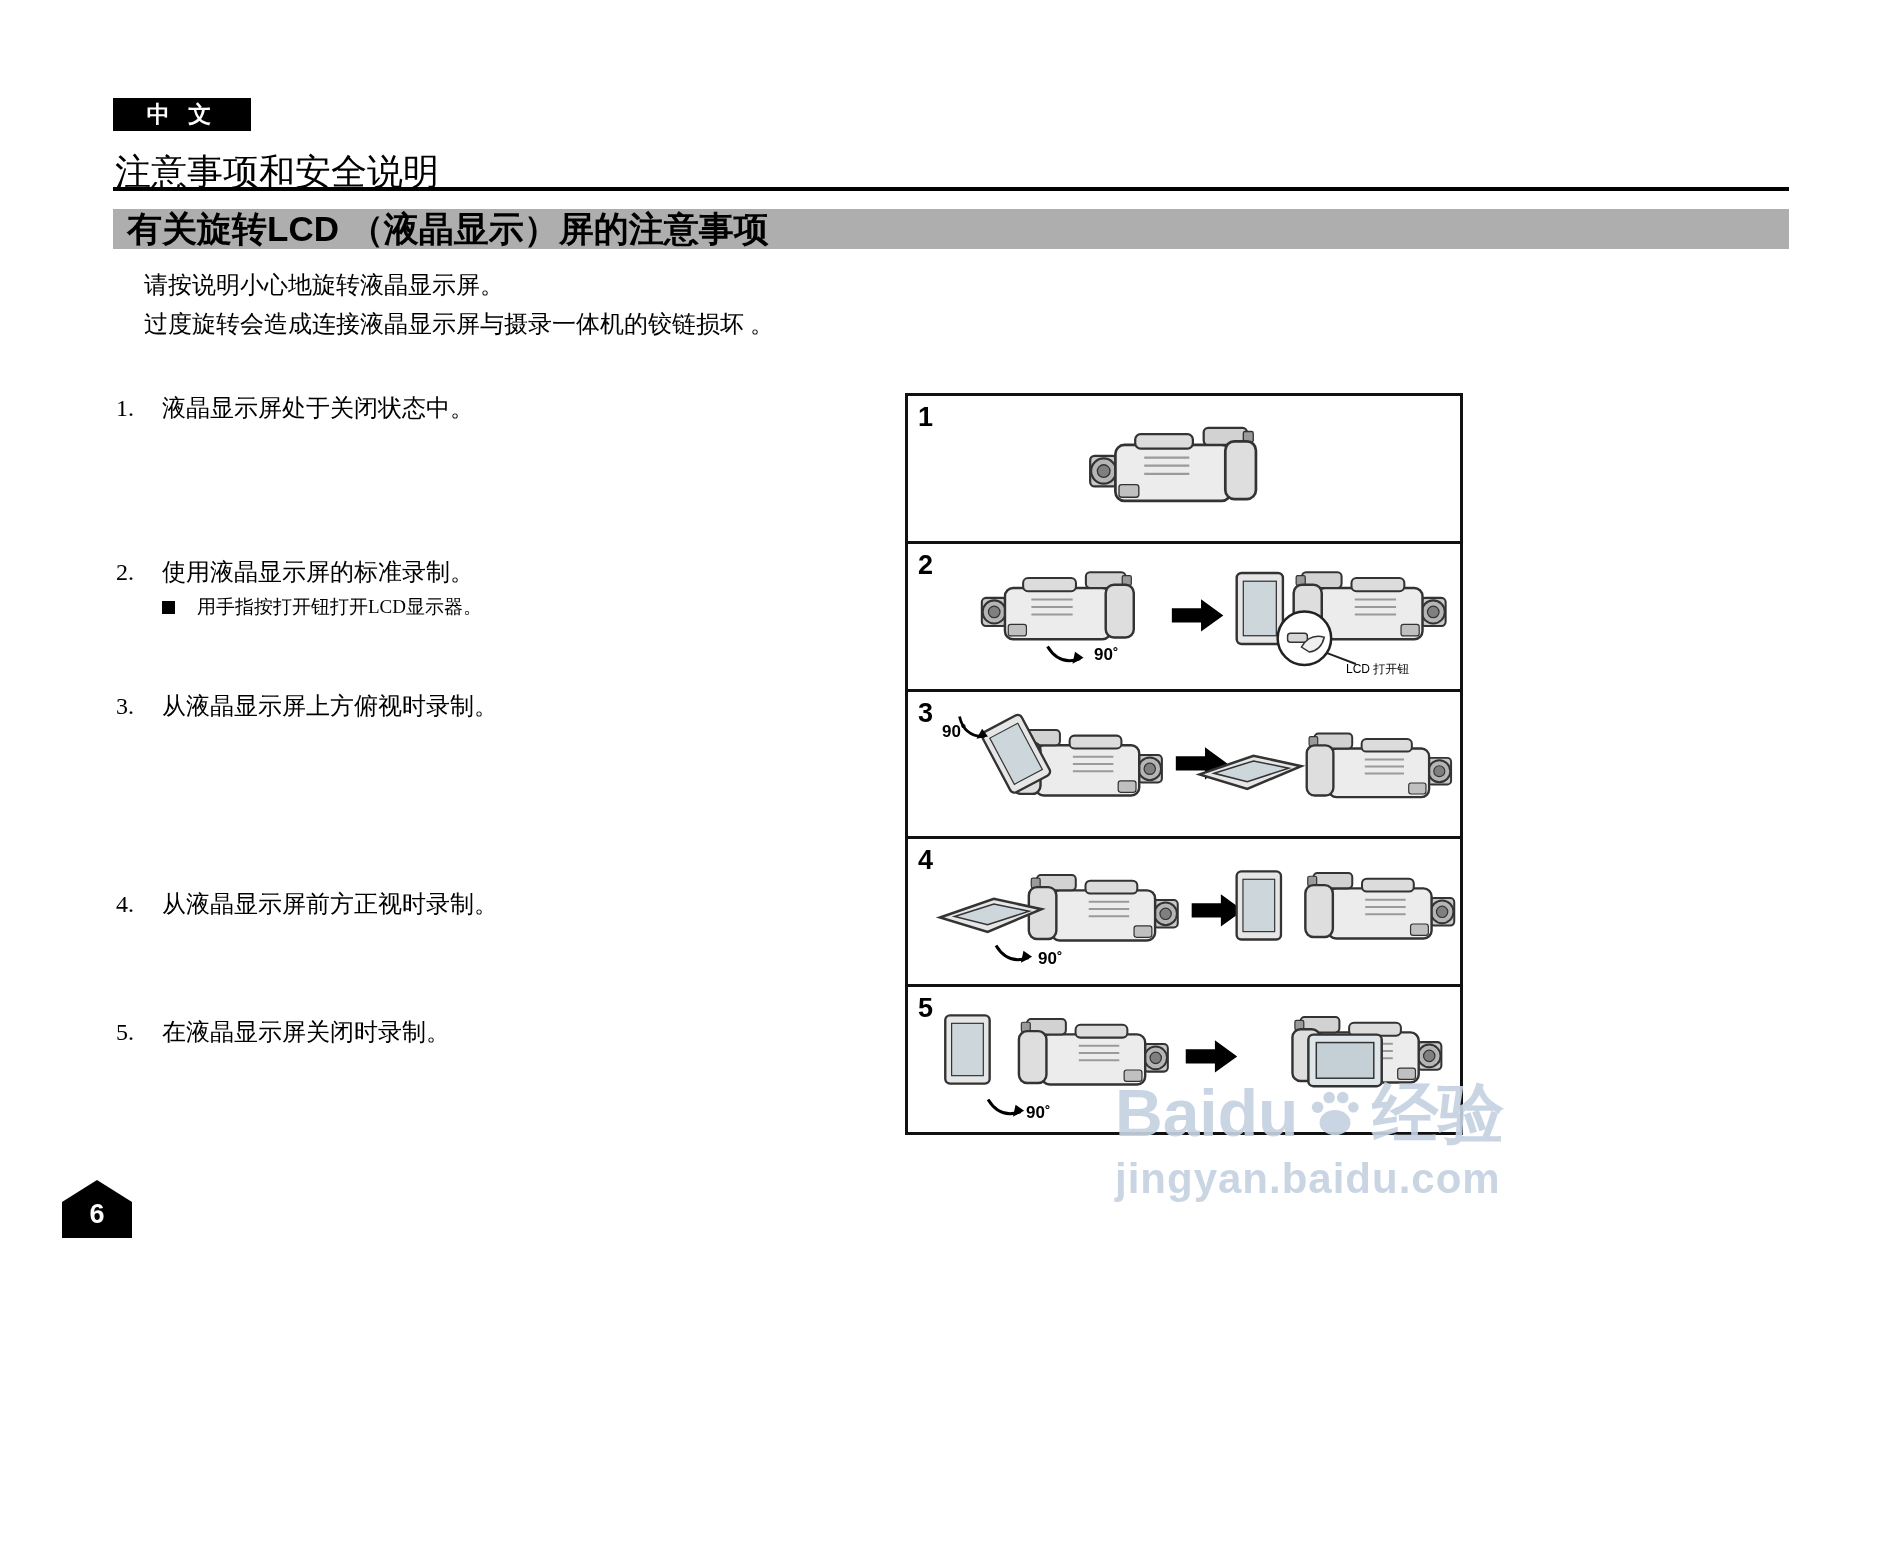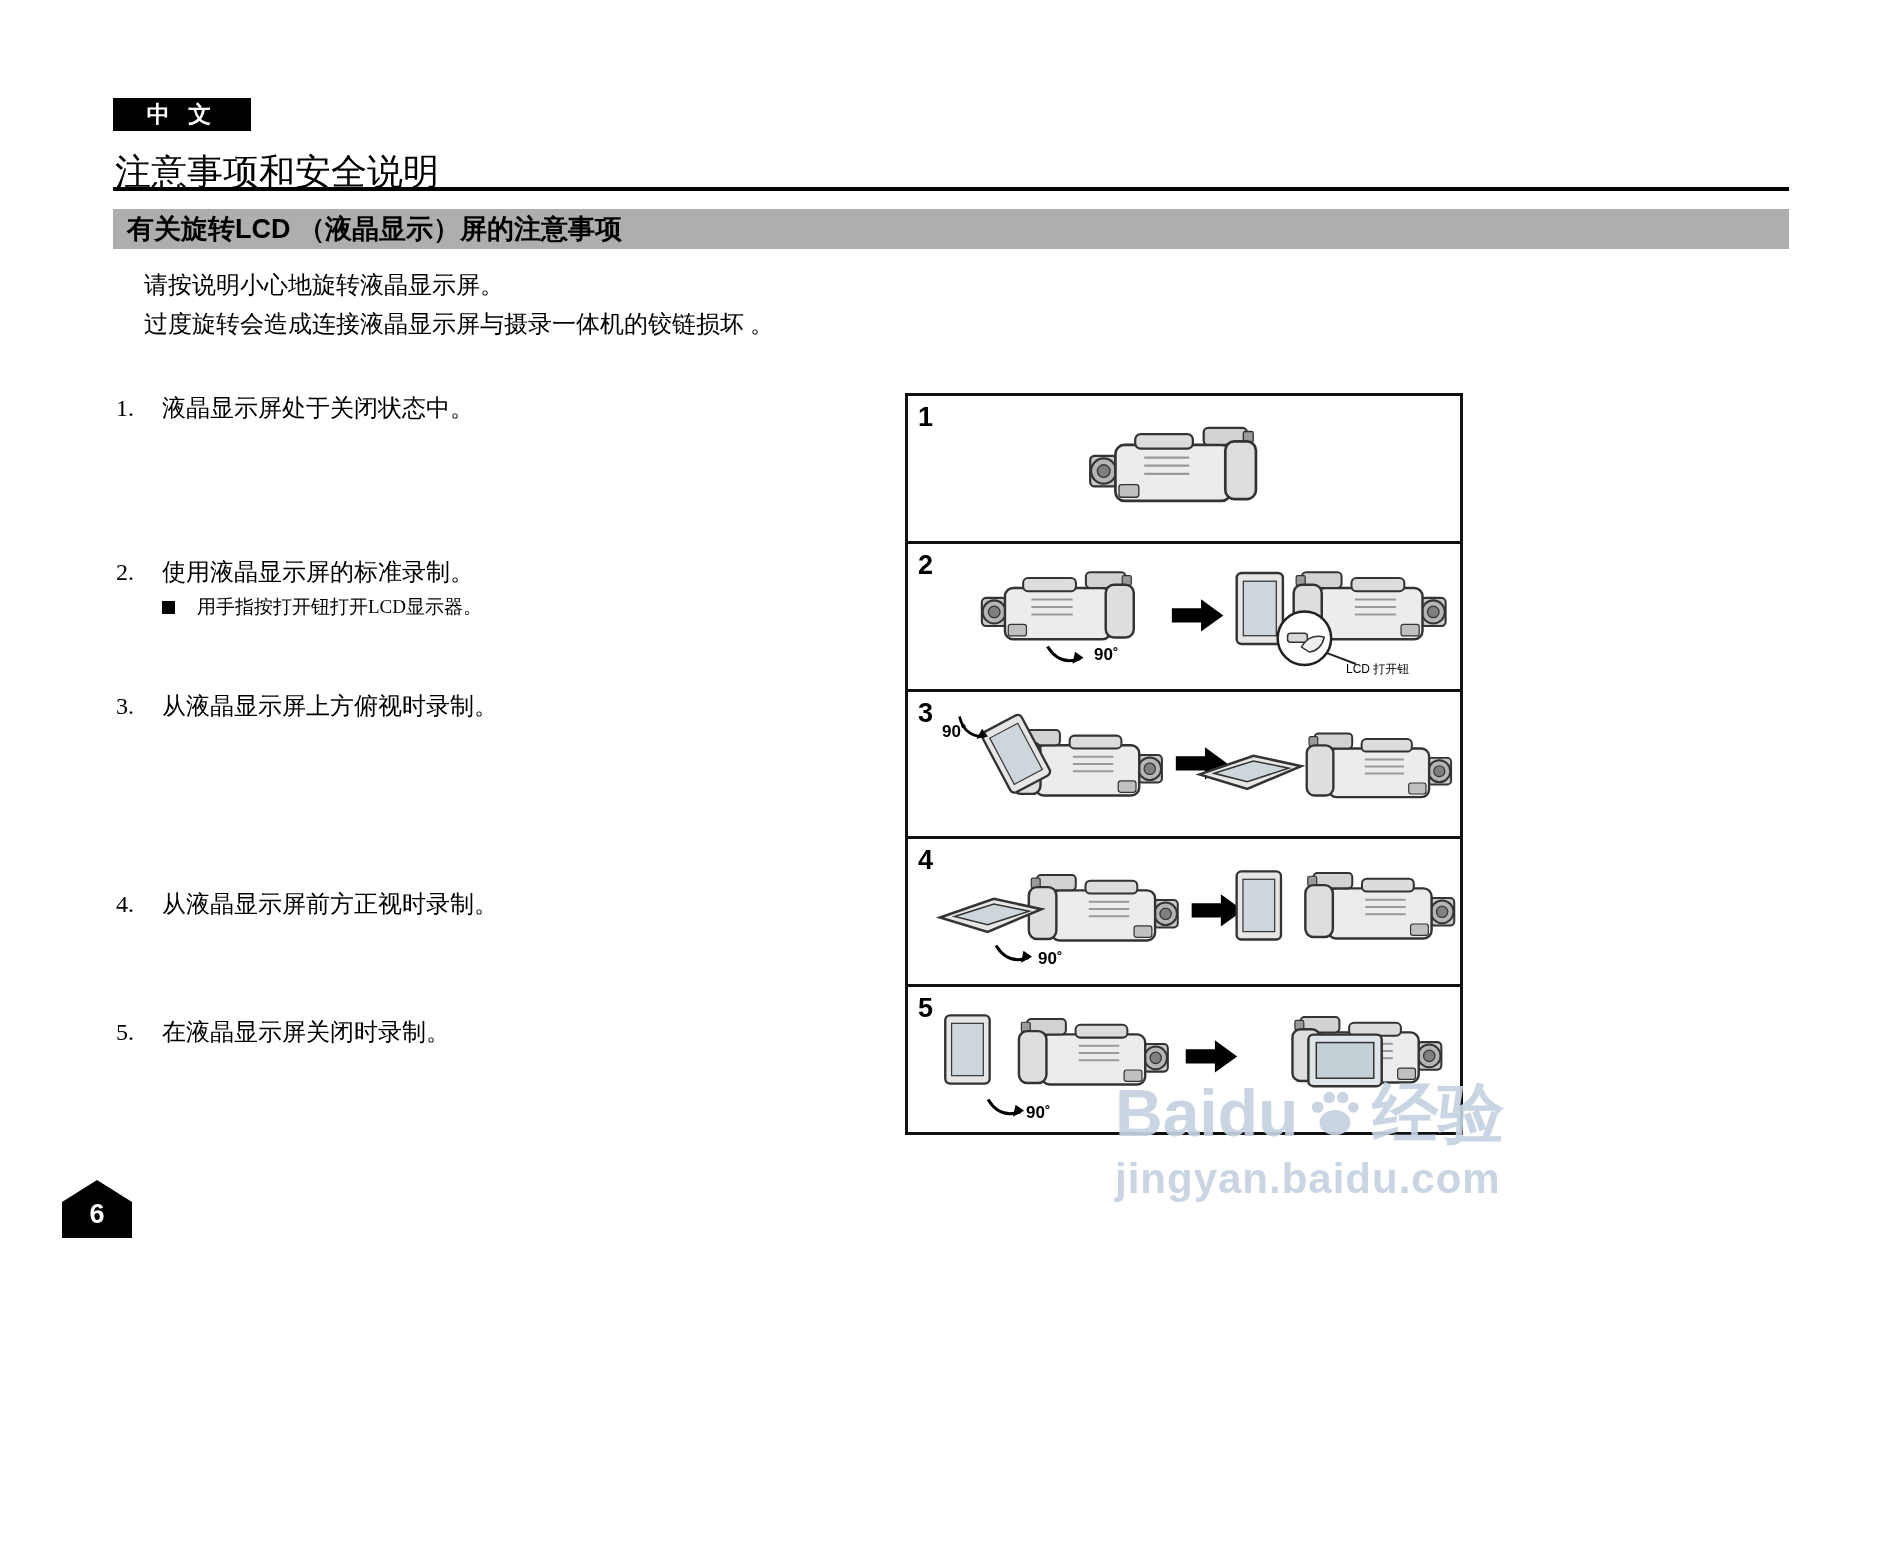--- a/index.html
+++ b/index.html
@@ -17,21 +17,21 @@
     display:flex; align-items:center; justify-content:center;
   }
   .page-title {
     position:absolute; left:115px; top:138px;
     font-family:"Liberation Sans",sans-serif; font-weight:normal; font-size:36px;margin-top:10px;
   }
   .title-rule { position:absolute; left:113px; top:187px; width:1676px; height:4px; background:#000; }
   .section-bar {
     position:absolute; left:113px; top:209px; width:1676px; height:40px;
     background:#aeaeae; display:flex; align-items:center; padding-left:14px;
-    font-family:"Liberation Sans",sans-serif; font-weight:bold; font-size:27px; color:#000;
+    font-family:"Liberation Sans",sans-serif; font-weight:bold; font-size:35px; color:#000;
   }
 
   
   .intro { position:absolute; left:116px; top:266px; font-size:24px; line-height:39px;margin-left:28px; }
 
   
   .step { position:absolute; left:116px; font-size:24px; }
   .step .num { display:inline-block; width:46px; }
   .substep { position:absolute; left:162px; font-size:19px; display:flex; align-items:center; }
   .substep .bullet { width:13px; height:13px; background:#000; display:inline-block; margin-right:22px; flex:0 0 auto; }

